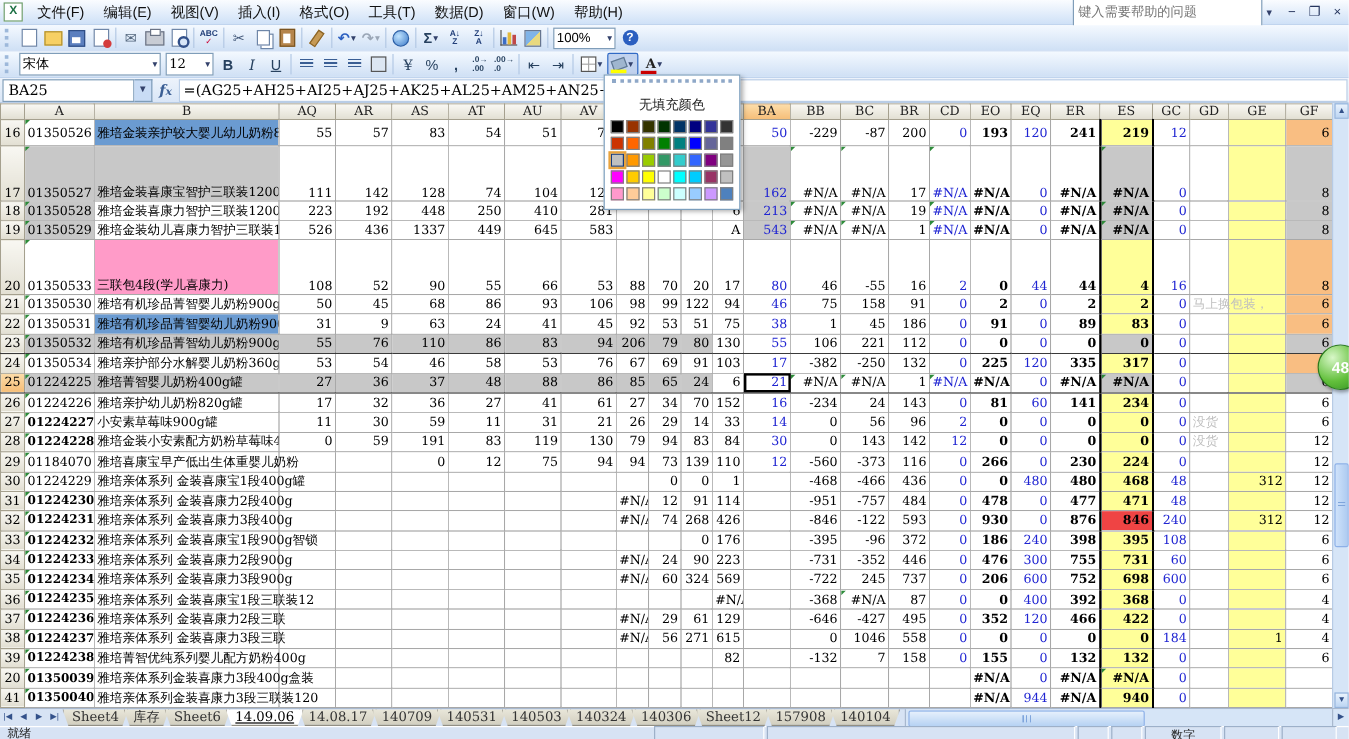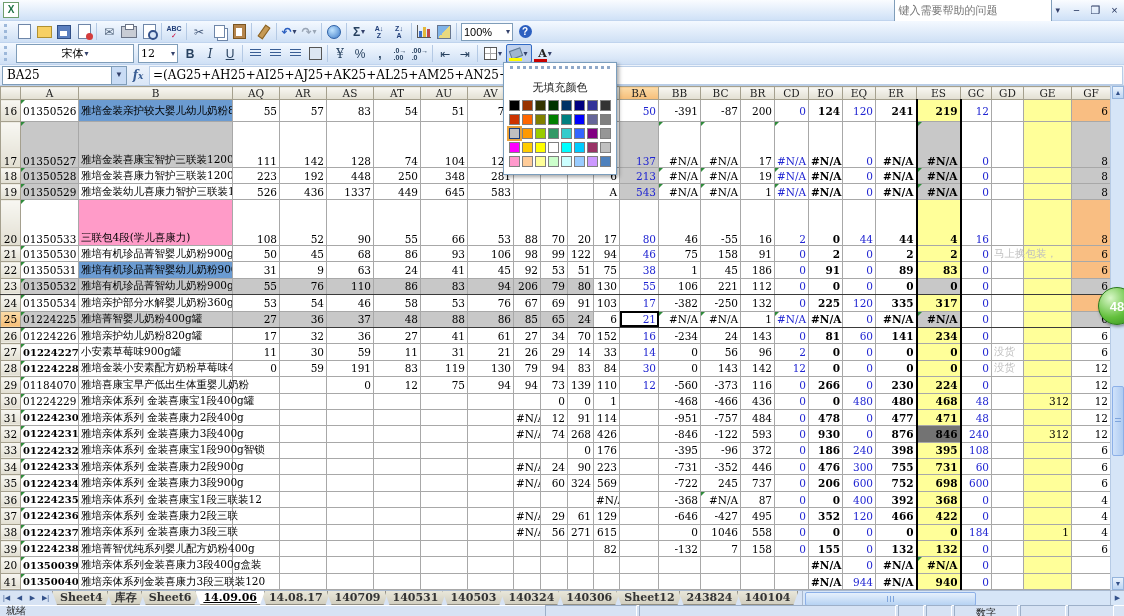--- a/index.html
+++ b/index.html
@@ -53,21 +53,21 @@
   .ic-draw{width:12px;height:12px;background:linear-gradient(135deg,#7FB3E8 50%,#E8D97F 50%);border:1px solid #66758F;}
   .ic-globe{width:12px;height:12px;border-radius:50%;background:radial-gradient(circle at 35% 35%,#BFE3FF,#3E7BC8);border:1px solid #2B5FA6;}
   .sortic{font-size:7px;font-weight:bold;line-height:7px;color:#23407A;text-align:center;}
   .zoombox{width:46px;height:16px;background:#fff;border:1px solid #7F9DB9;font-size:11px;
     display:flex;align-items:center;justify-content:space-between;padding:0 2px;margin:0 2px;}
   .helpcirc{width:13px;height:13px;border-radius:50%;background:#2B5FC0;color:#fff;font-size:10px;
     line-height:13px;text-align:center;font-weight:bold;}
   .combo{height:17px;background:#fff;border:1px solid #7F9DB9;font-size:11px;display:flex;
     align-items:center;justify-content:space-between;padding:0 2px;margin:0 2px;
     font-family:"DejaVu Serif",serif;}
-  .fontbox{width:112px;justify-content:center;} .sizebox{width:34px;}
+  .fontbox{width:112px;} .sizebox{width:34px;}
   .bld{font-weight:bold;} .itl{font-style:italic;font-family:"DejaVu Serif",serif;} .und{text-decoration:underline;}
   .alic{width:11px;height:9px;background:repeating-linear-gradient(#3A5E94 0 1px,transparent 1px 3px);}
   .ic-borders{width:11px;height:11px;border:1px solid #555;background:
     linear-gradient(#aaa,#aaa) 50% 0/1px 100% no-repeat,linear-gradient(#aaa,#aaa) 0 50%/100% 1px no-repeat,#fff;}
   .ic-bucket{width:10px;height:7px;background:#9FB6CF;border:1px solid #5F7894;transform:rotate(-20deg);}
   .barunder{position:absolute;left:2px;bottom:1px;width:13px;height:3px;}
   .ic-A{font-weight:bold;font-size:11px;line-height:11px;font-family:"DejaVu Serif",serif;color:#222;}
   
   .fbar{position:absolute;left:0;top:65px;width:1124px;height:21px;box-sizing:border-box;
     background:linear-gradient(#EDF3FB,#D9E6F7);border-bottom:1px solid #B9CDE6;display:flex;align-items:center;}
@@ -140,20 +140,21 @@
   .statusbar{position:absolute;left:0;top:605px;width:1124px;height:11px;background:#D7E3F4;
     border-top:1px solid #fff;font-size:10px;display:flex;align-items:center;color:#222;box-sizing:border-box;}
   .stxt{padding:0 6px;}
   .spanel{height:10px;border:1px solid;border-color:#9DB0C9 #FFF #FFF #9DB0C9;margin-right:2px;}
 </style>
 </head>
 <body>
 
 <div class="menubar">
   <span class="appicon">X</span>
+  <span id="menus"><span class="menu-item">文件(F)</span><span class="menu-item">编辑(E)</span><span class="menu-item">视图(V)</span><span class="menu-item">插入(I)</span><span class="menu-item">格式(O)</span><span class="menu-item">工具(T)</span><span class="menu-item">数据(D)</span><span class="menu-item">窗口(W)</span><span class="menu-item">帮助(H)</span></span>
   <span class="mspace"></span>
   <span class="helpbox">
     <input placeholder="键入需要帮助的问题" style="">
     <span class="dd">▾</span>
   </span>
   <span class="winbtn">−</span>
   <span class="winbtn">❐</span>
   <span class="winbtn">×</span>
 </div>
 
@@ -389,25 +390,25 @@
           <td class="cell">57</td>
           <td class="cell">83</td>
           <td class="cell">54</td>
           <td class="cell">51</td>
           <td class="cell">72</td>
           <td class="cell"></td>
           <td class="cell"></td>
           <td class="cell"></td>
           <td class="cell">8</td>
           <td class="cell tb">50</td>
-          <td class="cell">-391</td>
+          <td class="cell">-229</td>
           <td class="cell">-87</td>
           <td class="cell">200</td>
           <td class="cell tb">0</td>
-          <td class="cell bd">124</td>
+          <td class="cell bd">193</td>
           <td class="cell tb">120</td>
           <td class="cell bd">241</td>
           <td class="cell bd escol" style="background:#FFFF99">219</td>
           <td class="cell tb">12</td>
           <td class="cell lft"></td>
           <td class="cell" style="background:#FFFF99"></td>
           <td class="cell" style="background:#F9BE82">6</td>
         </tr>
         <tr style="height:46px" class="tall">
           <td class="rowhdr">17</td>
@@ -416,21 +417,21 @@
           <td class="cell">111</td>
           <td class="cell">142</td>
           <td class="cell">128</td>
           <td class="cell">74</td>
           <td class="cell">104</td>
           <td class="cell">120</td>
           <td class="cell"></td>
           <td class="cell"></td>
           <td class="cell"></td>
           <td class="cell">9</td>
-          <td class="cell tb" style="background:#C8C8C8">137</td>
+          <td class="cell tb" style="background:#C8C8C8">162</td>
           <td class="cell"><i class="tri"></i>#N/A</td>
           <td class="cell"><i class="tri"></i>#N/A</td>
           <td class="cell">17</td>
           <td class="cell tb"><i class="tri"></i>#N/A</td>
           <td class="cell bd">#N/A</td>
           <td class="cell tb">0</td>
           <td class="cell bd">#N/A</td>
           <td class="cell bd escol" style="background:#C8C8C8"><i class="tri"></i>#N/A</td>
           <td class="cell tb">0</td>
           <td class="cell lft"></td>
@@ -438,21 +439,21 @@
           <td class="cell" style="background:#C8C8C8">8</td>
         </tr>
         <tr style="height:16px" class="">
           <td class="rowhdr">18</td>
           <td class="cell lft" style="background:#C8C8C8"><i class="tri"></i>01350528</td>
           <td class="cell lft">雅培金装喜康力智护三联装1200g</td>
           <td class="cell">223</td>
           <td class="cell">192</td>
           <td class="cell">448</td>
           <td class="cell">250</td>
-          <td class="cell">348</td>
+          <td class="cell">410</td>
           <td class="cell">281</td>
           <td class="cell"></td>
           <td class="cell"></td>
           <td class="cell"></td>
           <td class="cell">6</td>
           <td class="cell tb" style="background:#C8C8C8">213</td>
           <td class="cell"><i class="tri"></i>#N/A</td>
           <td class="cell"><i class="tri"></i>#N/A</td>
           <td class="cell">19</td>
           <td class="cell tb"><i class="tri"></i>#N/A</td>
@@ -844,21 +845,21 @@
           <td class="cell">268</td>
           <td class="cell">426</td>
           <td class="cell"></td>
           <td class="cell">-846</td>
           <td class="cell">-122</td>
           <td class="cell">593</td>
           <td class="cell tb">0</td>
           <td class="cell bd">930</td>
           <td class="cell tb">0</td>
           <td class="cell bd">876</td>
-          <td class="cell bd escol" style="background:#737373">846</td>
+          <td class="cell bd escol" style="background:#ef4444">846</td>
           <td class="cell tb">240</td>
           <td class="cell lft"></td>
           <td class="cell" style="background:#FFFF99">312</td>
           <td class="cell">12</td>
         </tr>
         <tr style="height:16.4px" class="">
           <td class="rowhdr">33</td>
           <td class="cell lft smalla"><i class="tri"></i>01224232</td>
           <td class="cell lft spill">雅培亲体系列 金装喜康宝1段900g智锁</td>
           <td class="cell"></td>
@@ -1166,33 +1167,33 @@
       <div class="sw" style="background: rgb(204, 153, 255);"></div>
       <div class="sw" style="background: rgb(78, 129, 189);"></div>
     </div>
 </div>
 
 <div class="tabbar">
   <span class="tnav">|◀</span>
   <span class="tnav">◀</span>
   <span class="tnav">▶</span>
   <span class="tnav">▶|</span>
-  <span id="tabs" style="display:flex;font-weight:bold;">
+  <span id="tabs" style="display:flex;">
       <span class="tab">Sheet4</span>
       <span class="tab">库存</span>
       <span class="tab">Sheet6</span>
       <span class="tab active">14.09.06</span>
       <span class="tab">14.08.17</span>
       <span class="tab">140709</span>
       <span class="tab">140531</span>
       <span class="tab">140503</span>
       <span class="tab">140324</span>
       <span class="tab">140306</span>
       <span class="tab">Sheet12</span>
-      <span class="tab">243824</span>
+      <span class="tab">157908</span>
       <span class="tab">140104</span>
     </span>
   <div class="hscroll">
     <div class="hthumb"></div>
   </div>
   <span class="harr">▶</span>
 </div>
 
 <div class="statusbar">
   <span class="stxt">就绪</span>

